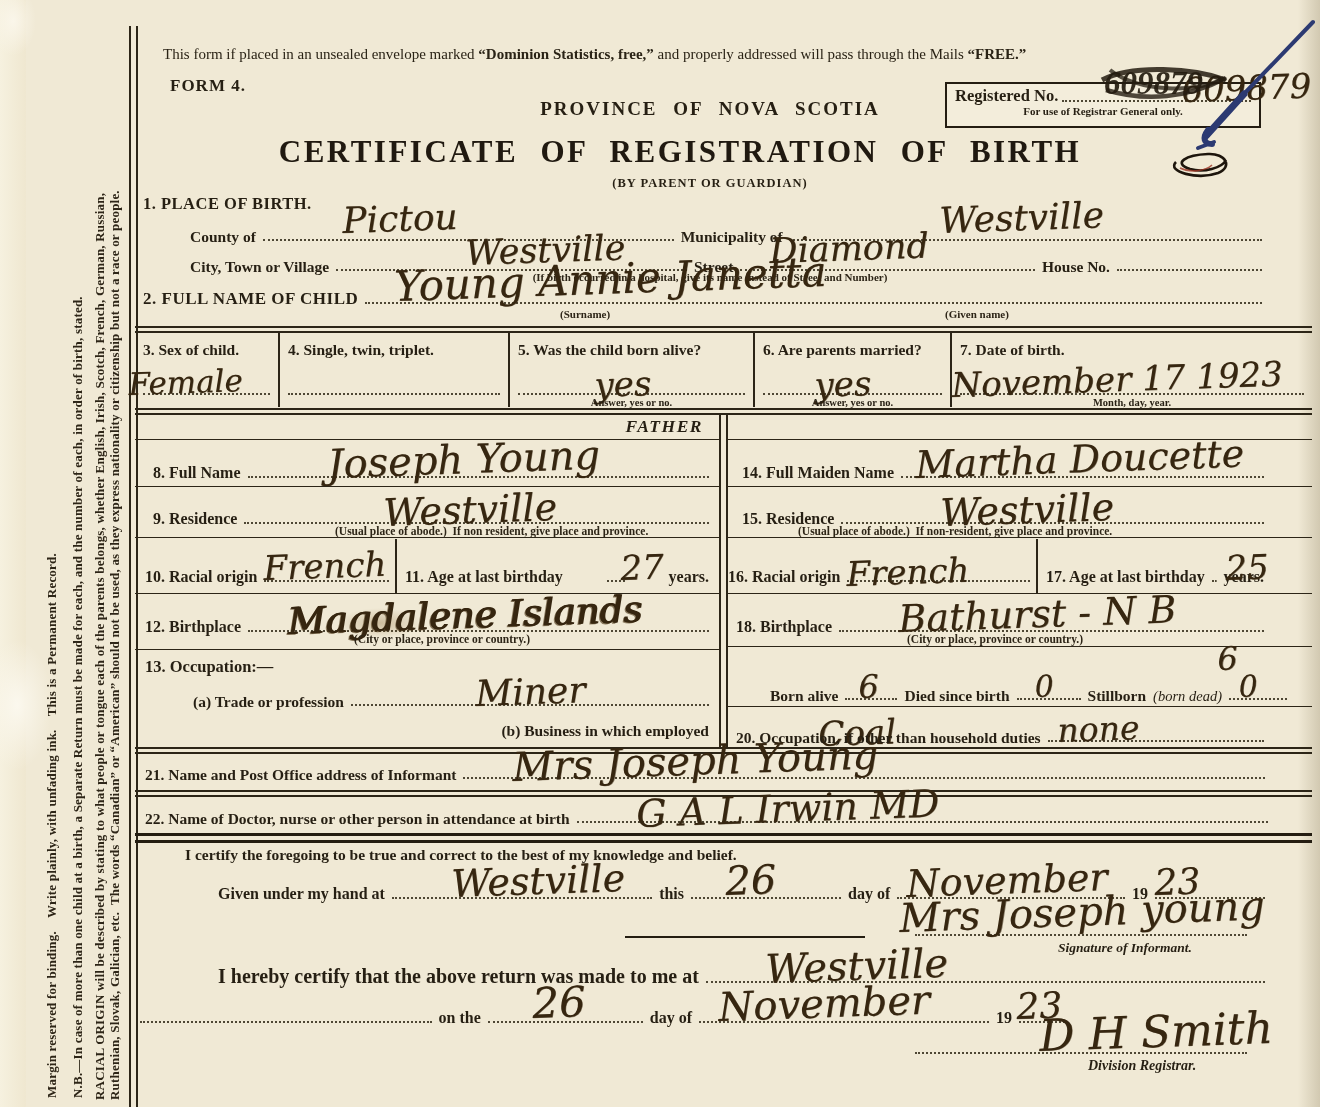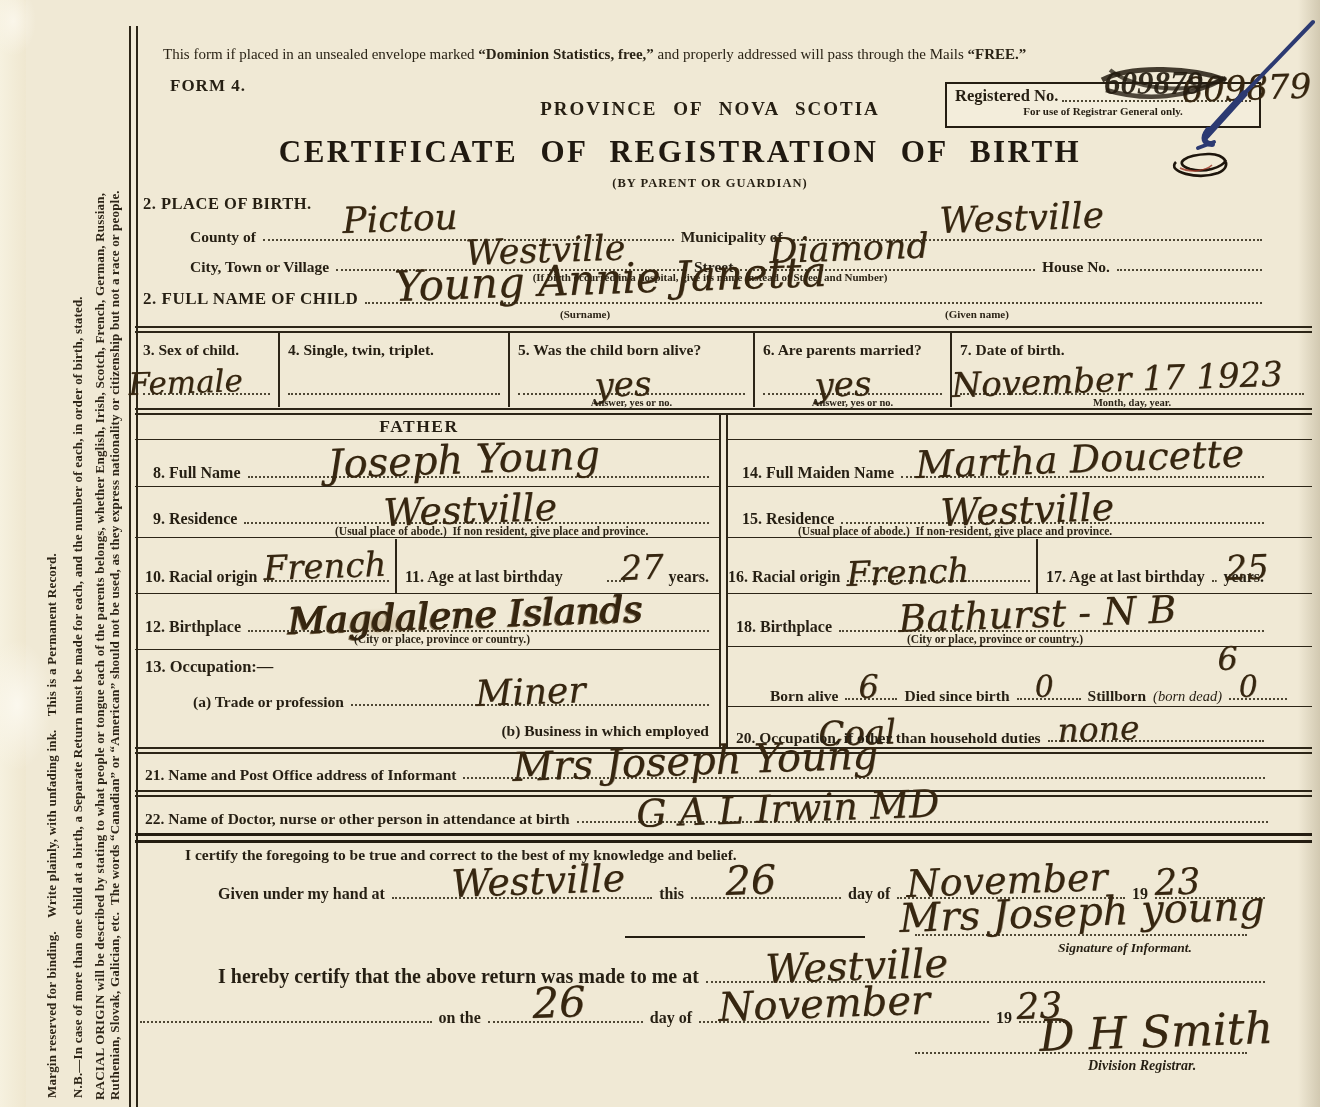--- a/index.html
+++ b/index.html
@@ -69,22 +69,22 @@
   .cell{position:relative;border-left:2px solid #2c2517;box-sizing:border-box;padding:8px 8px 0 8px;}
   .cell:first-child{border-left:none;}
   .cell .lbl{font-size:15.5px;}
   .cell .dots{position:absolute;left:8px;right:8px;bottom:12px;border-bottom:2px dotted #4e4734;}
   .cell .cnote{position:absolute;left:0;right:0;bottom:-1px;text-align:center;font-size:10.5px;font-weight:700;}
 
   
   .fm{position:absolute;left:135px;right:8px;top:413px;height:334px;display:flex;}
   .fmcol{position:relative;flex:1;}
   .fmsep{width:5px;border-left:2px solid #2c2517;border-right:2px solid #2c2517;}
-  .fmhead{position:absolute;left:0;right:16px;top:3px;text-align:center;
-    font-size:17.5px;font-weight:700;letter-spacing:1.5px;}
+  .fmhead{position:absolute;left:0;right:16px;top:3px;text-align:right;
+    font-size:17.5px;font-weight:700;letter-spacing:1.5px;font-style:italic;}
   .fmrule{position:absolute;left:0;right:0;border-top:1.8px solid #2c2517;}
   .split{display:flex;align-items:flex-end;}
   .subA{display:flex;align-items:flex-end;gap:7px;border-right:2px solid #2c2517;
     padding-right:6px;box-sizing:border-box;height:100%;}
   .subB{display:flex;align-items:flex-end;gap:7px;flex:1;padding-left:8px;height:100%;}
 
   .cert-text{position:absolute;font-size:15.5px;font-weight:700;}
   .sigline-solid{position:absolute;left:625px;top:936px;width:240px;border-top:2.5px solid #241d11;}
   .sigline-dot{position:absolute;border-bottom:2px dotted #4e4734;}
   .italic-note{position:absolute;font-style:italic;font-weight:700;font-size:13.5px;}
@@ -123,21 +123,21 @@
     <span class="entry">
       <span class="hw" style="left:120px;bottom:-6px;font-size:34px;">609879</span>
     </span>
   </div>
   <div class="reg-note">For use of Registrar General only.</div>
 </div>
 
 <div class="big-title">CERTIFICATE OF REGISTRATION OF BIRTH</div>
 <div class="subtitle">(BY PARENT OR GUARDIAN)</div>
 
-<div class="cert-text" style="left:143px;top:194px;font-size:16.5px;letter-spacing:.5px;">2. PLACE OF BIRTH.</div>
+<div class="cert-text" style="left:143px;top:194px;font-size:16.5px;letter-spacing:.5px;">1. PLACE OF BIRTH.</div>
 
 <div class="line" style="left:190px;right:58px;top:222px;height:22px;">
   <span class="lbl" style="font-size:15.5px;">County of</span>
   <span class="entry" style="flex:1;">
     <span class="hw" style="left:80px;font-size:36px;">Pictou</span>
   </span>
   <span class="lbl" style="font-size:15.5px;">Municipality of</span>
   <span class="entry" style="flex:1.15;">
     <span class="hw" style="left:150px;font-size:36px;">Westville</span>
   </span>

